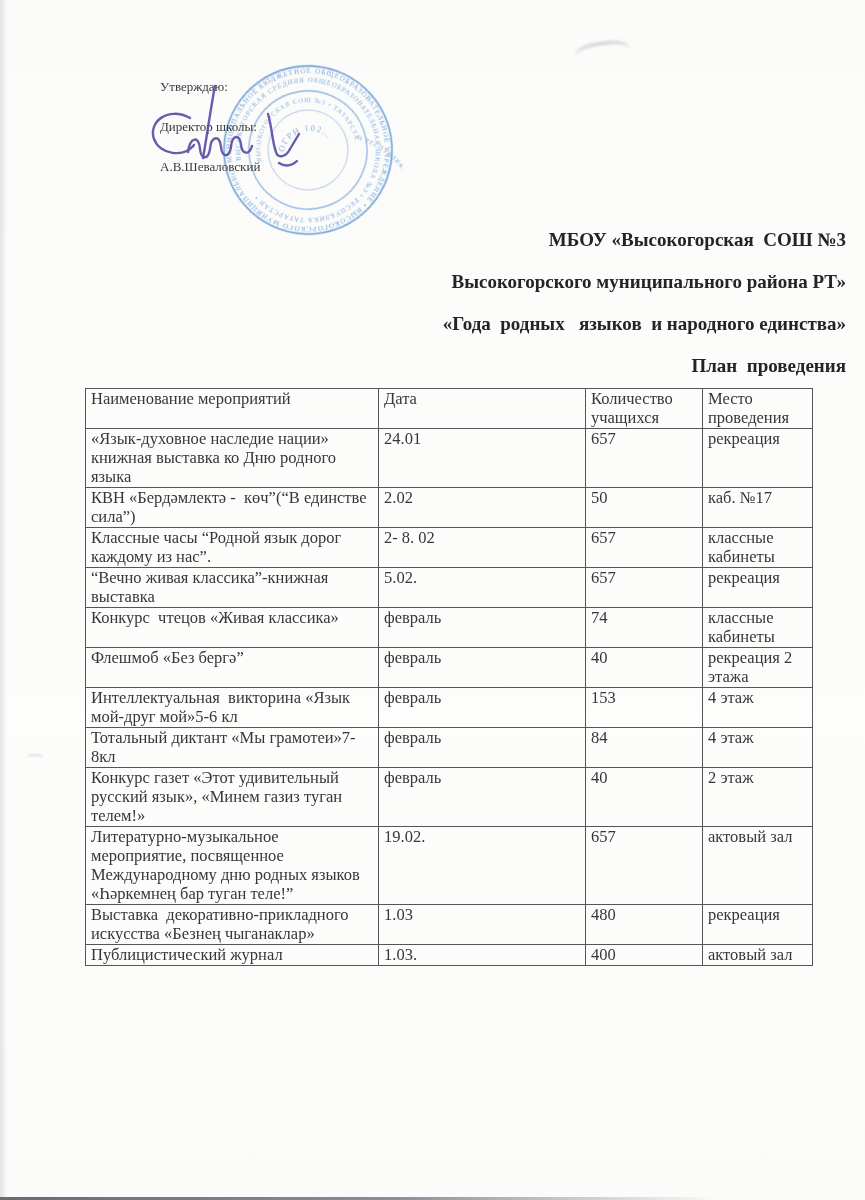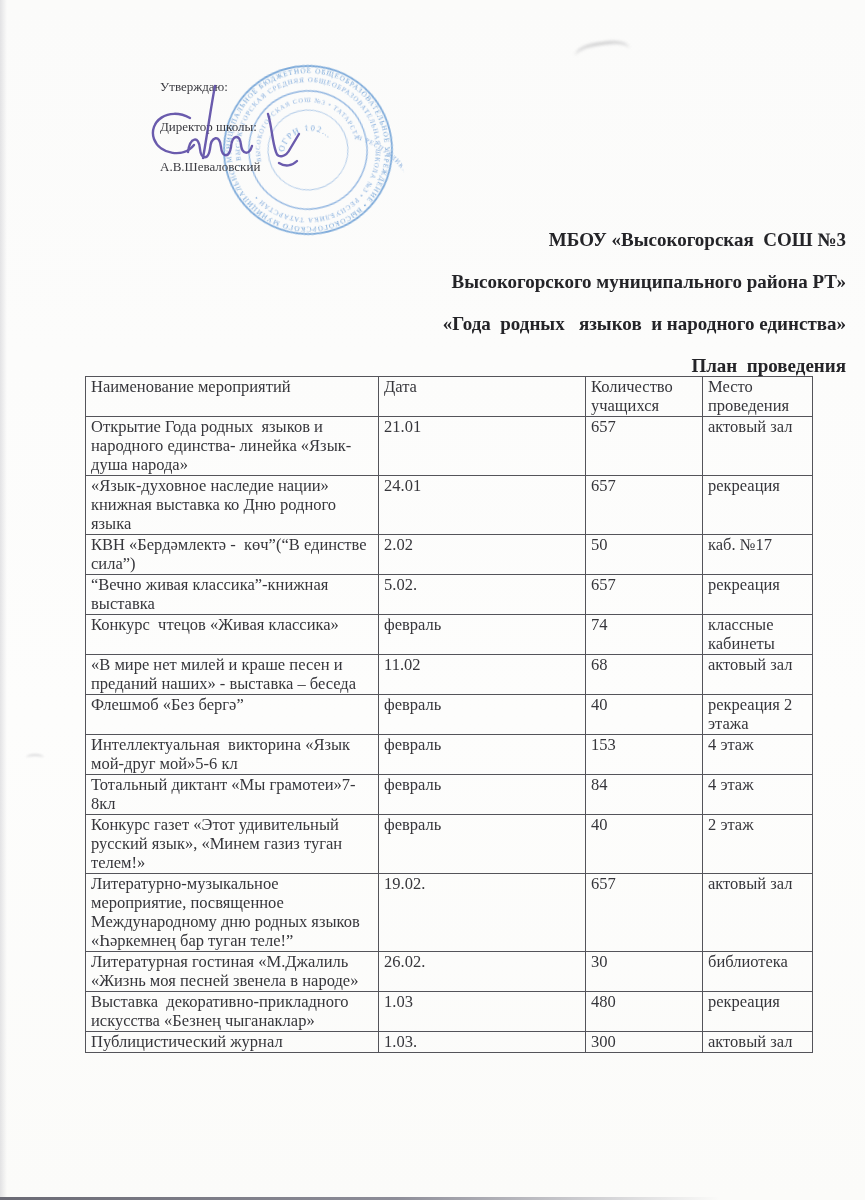--- a/index.html
+++ b/index.html
@@ -33,21 +33,21 @@
 
   
   .signature { position:absolute; left:128px; top:78px; width:190px; height:100px; z-index:4; }
 
   
   .titles { position:absolute; left:60px; top:230px; width:786px; z-index:2;
     text-align:center; font-weight:bold; font-size:19px; line-height:20px; color:#242428; }
   .titles div { margin-bottom:22px; white-space:pre-wrap;text-align:right; }
 
   
-  table.events { position:absolute; left:85px; top:376px; width:727px; z-index:2;
+  table.events { position:absolute; left:85px; top:388px; width:727px; z-index:2;
     border-collapse:collapse; table-layout:fixed;padding-left:44px; }
   table.events th, table.events td {
     border:1px solid #54545a; vertical-align:top; text-align:left;
     font-weight:normal; padding:0 5px 1px 5px;
     font-size:16.5px; line-height:19px; color:#36363b; white-space:pre-wrap;
     overflow:hidden;
   }
 </style>
 </head>
 <body>
@@ -118,56 +118,50 @@
         <col style="width:110px">
     </colgroup>
     <tbody>
         <tr>
       <th>Наименование мероприятий</th>
       <th>Дата</th>
       <th>Количество учащихся</th>
       <th>Место проведения</th>
     </tr>
     <tr>
-      <td>Открытие Года родных  языков и народного единства- линейка «Язык-душа народа»</td>
-      <td>21.01</td>
-      <td>657</td>
-      <td>актовый зал</td>
-    </tr>
-    <tr>
       <td>«Язык-духовное наследие нации» книжная выставка ко Дню родного языка</td>
       <td>24.01</td>
       <td>657</td>
       <td>рекреация</td>
     </tr>
     <tr>
       <td>КВН «Бердәмлектә -  көч”(“В единстве сила”)</td>
       <td>2.02</td>
       <td>50</td>
       <td>каб. №17</td>
     </tr>
     <tr>
+      <td>Классные часы “Родной язык дорог каждому из нас”.</td>
+      <td>2- 8. 02</td>
+      <td>657</td>
+      <td>классные кабинеты</td>
+    </tr>
+    <tr>
       <td>“Вечно живая классика”-книжная выставка</td>
       <td>5.02.</td>
       <td>657</td>
       <td>рекреация</td>
     </tr>
     <tr>
       <td>Конкурс  чтецов «Живая классика»</td>
       <td>февраль</td>
       <td>74</td>
       <td>классные кабинеты</td>
     </tr>
     <tr>
-      <td>«В мире нет милей и краше песен и преданий наших» - выставка – беседа</td>
-      <td>11.02</td>
-      <td>68</td>
-      <td>актовый зал</td>
-    </tr>
-    <tr>
       <td>Флешмоб «Без бергә”</td>
       <td>февраль</td>
       <td>40</td>
       <td>рекреация 2 этажа</td>
     </tr>
     <tr>
       <td>Интеллектуальная  викторина «Язык мой-друг мой»5-6 кл</td>
       <td>февраль</td>
       <td>153</td>
       <td>4 этаж</td>
@@ -182,35 +176,29 @@
       <td>Конкурс газет «Этот удивительный русский язык», «Минем газиз туган телем!»</td>
       <td>февраль</td>
       <td>40</td>
       <td>2 этаж</td>
     </tr>
     <tr>
       <td>Литературно-музыкальное мероприятие, посвященное Международному дню родных языков «Һәркемнең бар туган теле!”</td>
       <td>19.02.</td>
       <td>657</td>
       <td>актовый зал</td>
-    </tr>
-    <tr>
-      <td>Литературная гостиная «М.Джалиль «Жизнь моя песней звенела в народе»</td>
-      <td>26.02.</td>
-      <td>30</td>
-      <td>библиотека</td>
     </tr>
     <tr>
       <td>Выставка  декоративно-прикладного искусства «Безнең чыганаклар»</td>
       <td>1.03</td>
       <td>480</td>
       <td>рекреация</td>
     </tr>
     <tr>
       <td>Публицистический журнал</td>
       <td>1.03.</td>
-      <td>300</td>
+      <td>400</td>
       <td>актовый зал</td>
     </tr>
   </tbody>
     </table>
 
 </div>
 
 </body></html>

